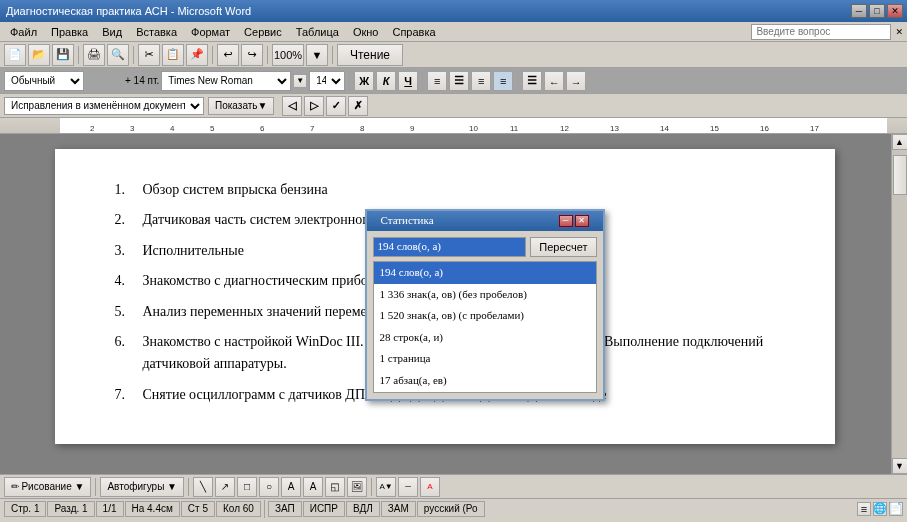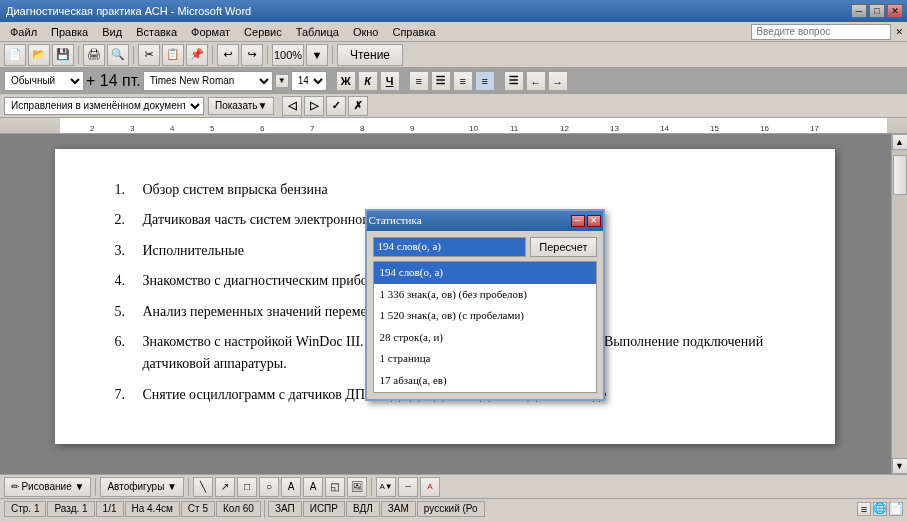--- a/index.html
+++ b/index.html
@@ -252,21 +252,21 @@
       box-shadow: 3px 3px 6px rgba(0,0,0,0.4);
       z-index: 100;
     }
     .dialog-title {
       background: linear-gradient(to bottom, #4a7ebf, #2a5fa0);
       color: white;
       height: 20px;
       display: flex;
       align-items: center;
       justify-content: space-between;
-      padding: 0 2px;
+      padding: 0 14px;
       font-size: 11px;
     }
     .dialog-title-btns { display: flex; gap: 2px; }
     .dialog-close-btn {
       width: 14px; height: 12px;
       background: linear-gradient(to bottom, #e0a0a0, #c05050);
       border: 1px solid #800;
       font-size: 8px;
       display: flex; align-items: center; justify-content: center;
       cursor: pointer;
@@ -398,21 +398,21 @@
     <div class="tb-btn">▼</div>
   </div>
   <div class="tb-sep"></div>
   <div class="tb-btn" style="width:auto; padding:0 12px; font-size:12px;">Чтение</div>
 </div>
 
 <div class="fmt-toolbar">
   <select class="fmt-select style-select">
     <option>Обычный</option>
   </select>
-  <span style="font-size:16px;">+ 14 пт.</span>
+  <span style="font-size:10px;margin-left:39px;">+ 14 пт.</span>
   <select class="fmt-select font-select">
     <option>Times New Roman</option>
   </select>
   <div class="tb-btn" style="width:14px;height:14px;font-size:8px;">▼</div>
   <select class="fmt-select size-select">
     <option>14</option>
   </select>
   <div class="tb-sep"></div>
   <div class="fmt-btn" style="font-weight:bold;">Ж</div>
   <div class="fmt-btn" style="font-style:italic;">К</div>

